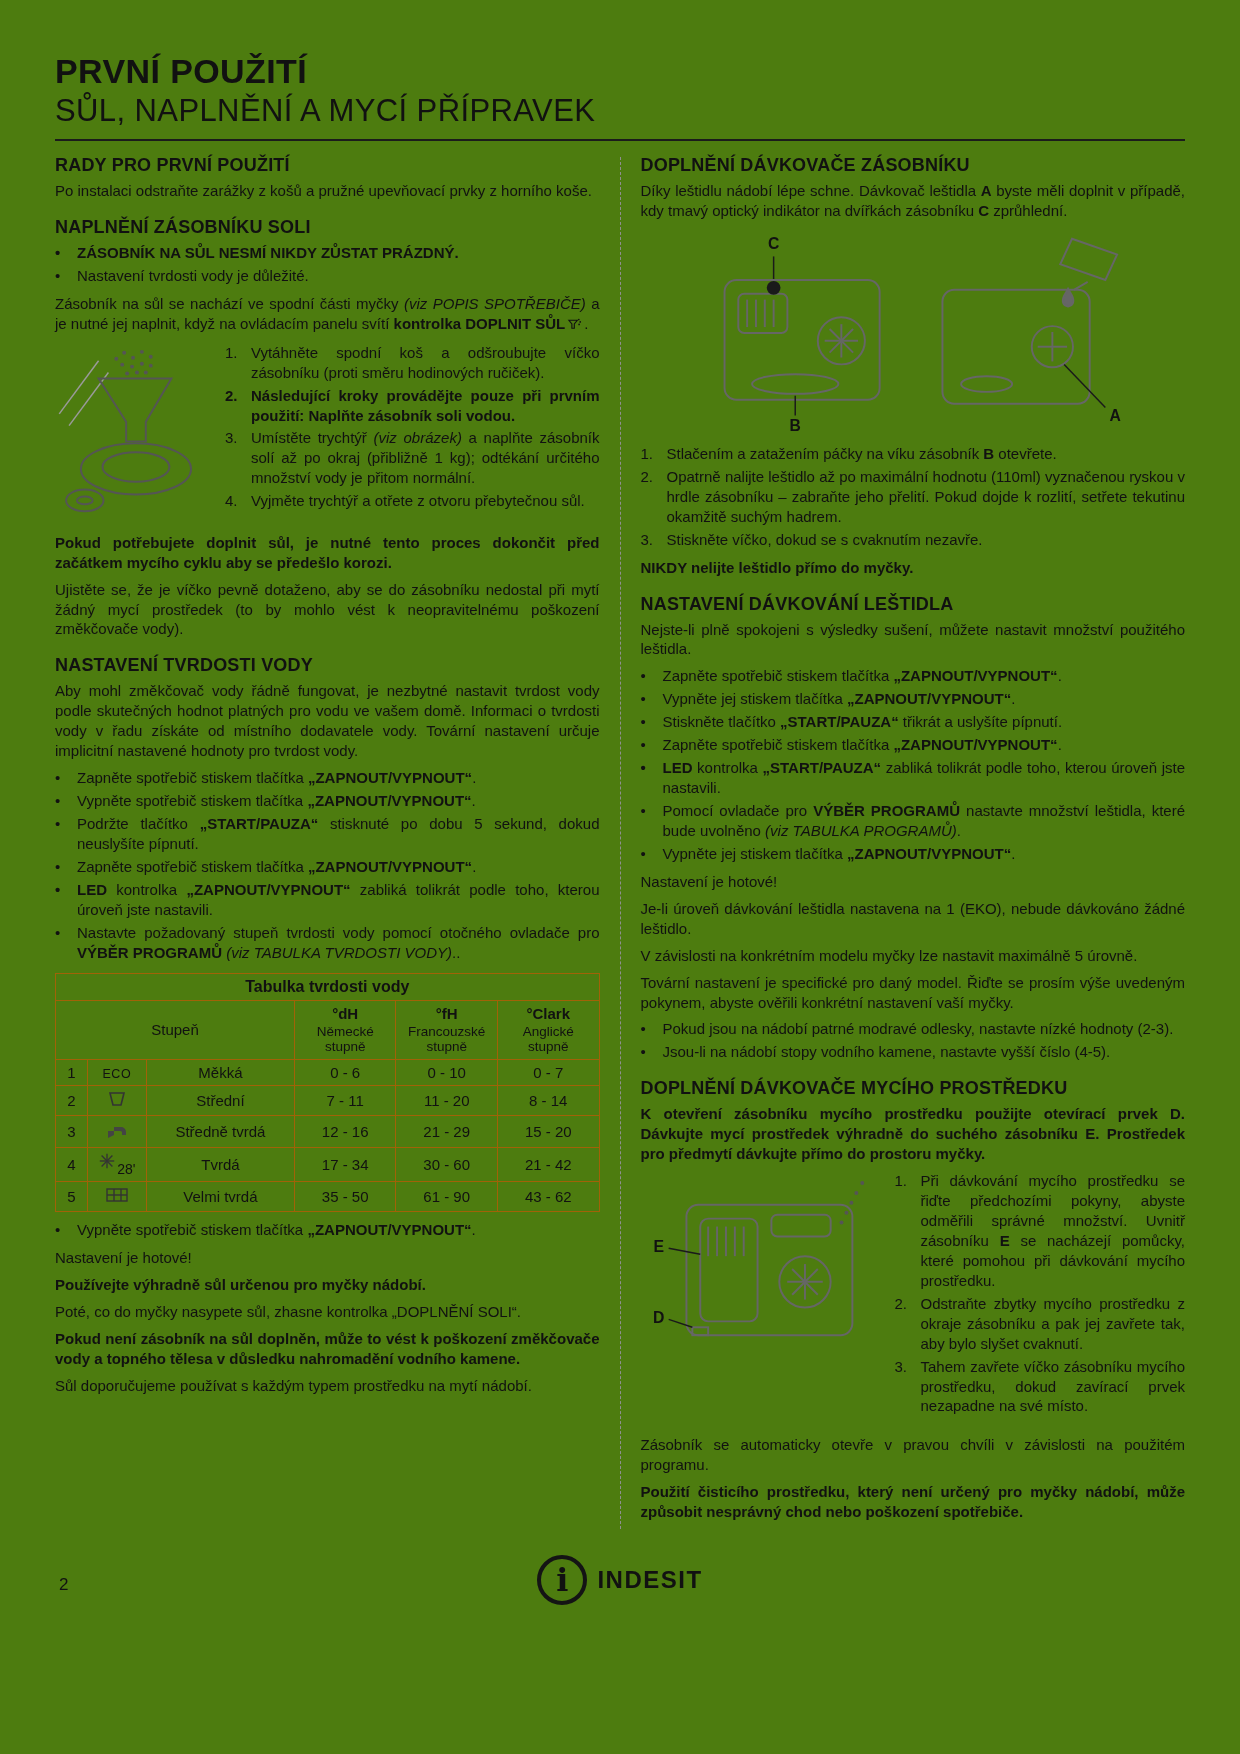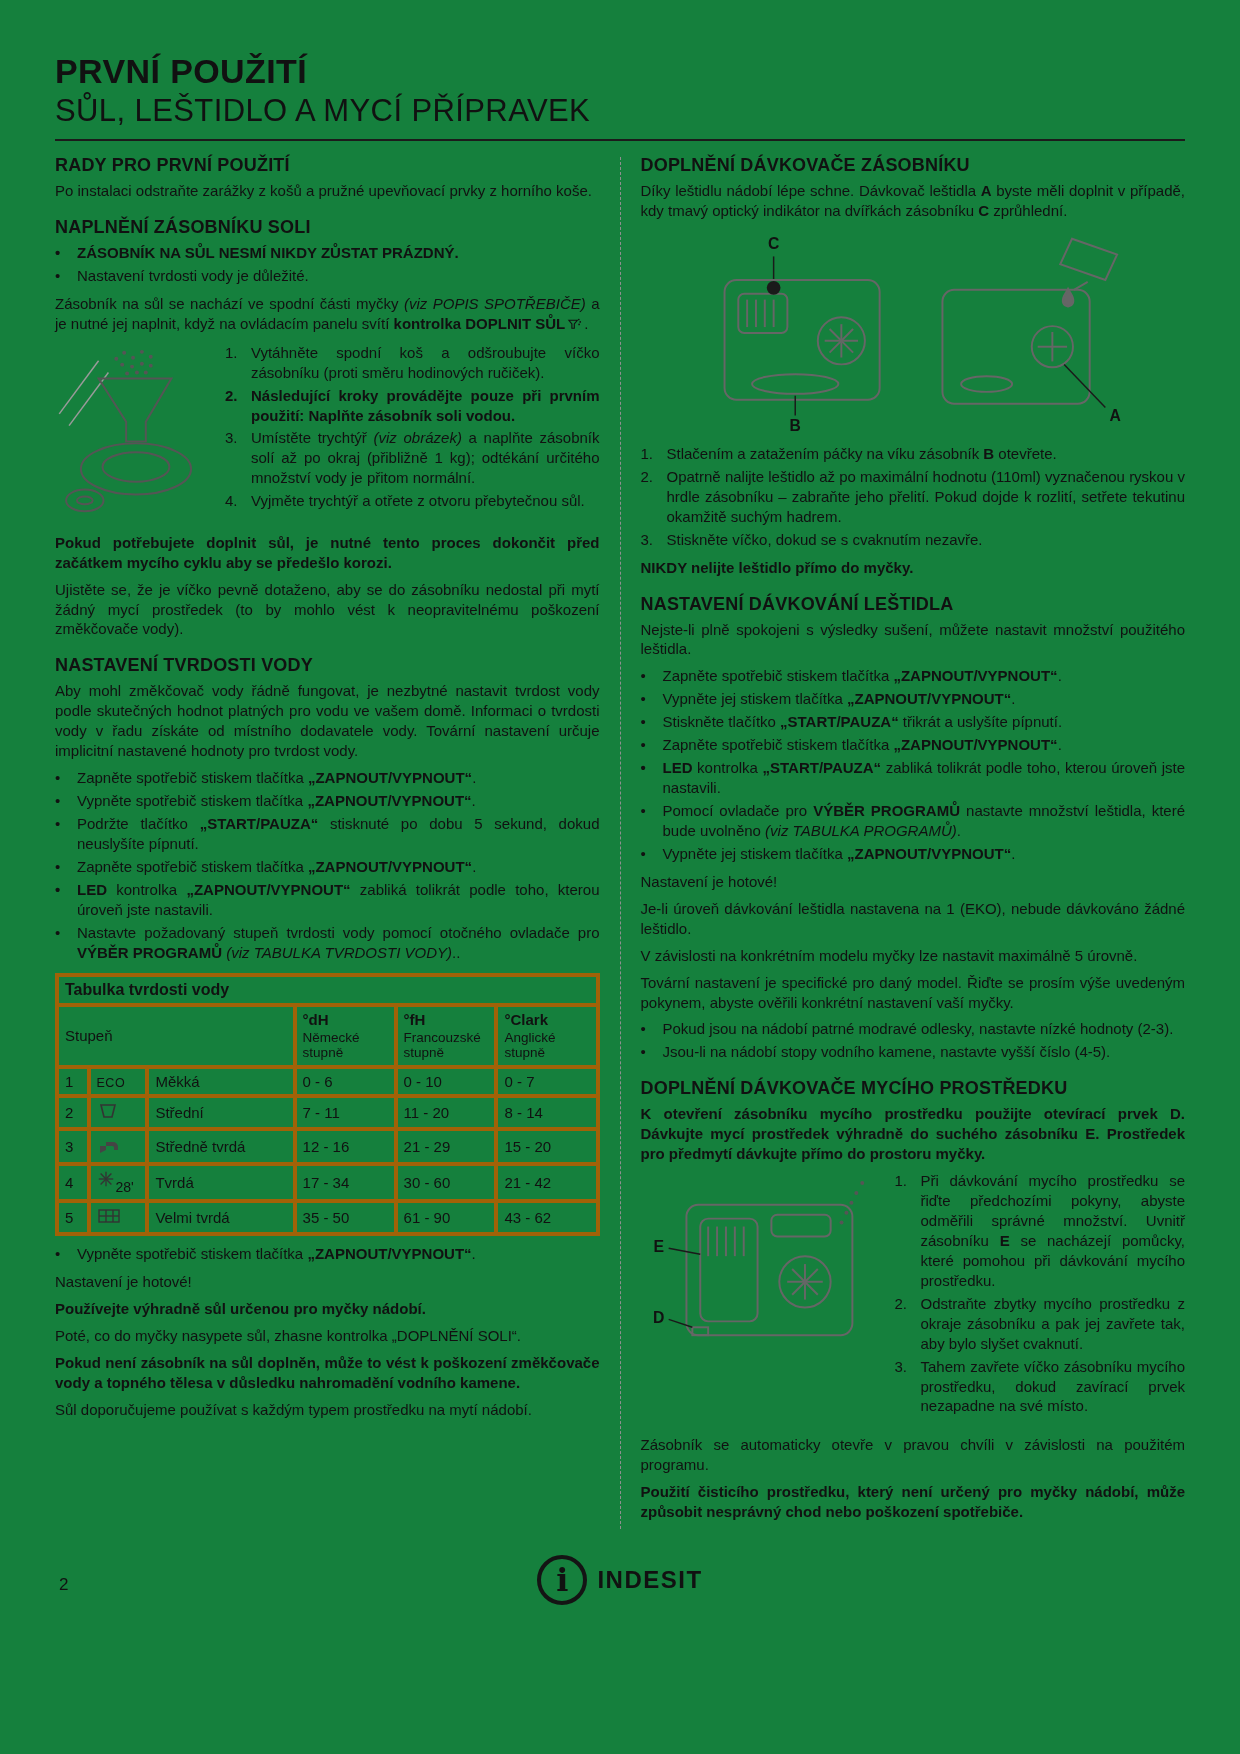--- a/index.html
+++ b/index.html
@@ -1,18 +1,18 @@
 <!DOCTYPE html>
 <html lang="cs"><head>
 <meta charset="utf-8">
 <style>
   *{box-sizing:border-box}
   html,body{margin:0;padding:0;background:#ffffff}
   body{font-family:"Liberation Sans",sans-serif;color:#111}
-  .page{width:1240px;height:1754px;padding:42px 55px 16px;overflow:hidden;position:relative;background:#15803d}
+  .page{width:1240px;height:1754px;padding:42px 55px 16px;overflow:hidden;position:relative;background:#4d7c0f}
   .hdr h1{font-size:34px;margin:10px 0 0;letter-spacing:.4px;font-weight:700}
   .hdr h2{font-size:31px;margin:2px 0 10px;font-weight:400;letter-spacing:.4px}
   .rule{border-top:2px solid #1b1b1b;margin-bottom:12px}
   .columns{display:flex;align-items:stretch}
   .col{flex:1 1 0;min-width:0}
   .divider{border-left:1px dashed #8f8f8f;margin:4px 20px 0}
   h3.sec{font-size:18px;margin:16px 0 5px;font-weight:700;letter-spacing:.2px}
   h3.sec.first{margin-top:2px}
   p.p{margin:0 0 7px;font-size:15px;line-height:1.33;text-align:justify}
   .b{font-weight:700}
@@ -20,21 +20,21 @@
   .list{margin:2px 0 8px}
   .li{display:flex;margin:0 0 3px;font-size:15px;line-height:1.33}
   .marker{flex:0 0 22px}
   .steps .marker{flex:0 0 26px}
   .content{flex:1;text-align:justify;min-width:0}
   .media-row{display:flex;gap:12px;margin:4px 0 8px;align-items:flex-start}
   .media-row svg{flex:0 0 auto}
   .media-row .list{flex:1;min-width:0;margin-top:0}
   .inline-icon{display:inline-block;vertical-align:-2px;margin:0 2px}
   table.hardness{border-collapse:collapse;width:100%;margin:10px 0 8px;font-size:15px}
-  .hardness td{border:4px solid #a16207;padding:4px 6px;text-align:left;vertical-align:middle}
+  .hardness td{border:1px solid #a16207;padding:4px 6px;text-align:center;vertical-align:middle}
   .t-title{font-weight:700;font-size:16px;padding:7px}
   .t-head{padding:6px 4px}
   .t-head .unit{font-weight:700}
   .t-head .desc{font-size:13.5px;line-height:1.18;margin-top:2px}
   .c-num{width:30px}
   .c-icon{width:56px}
   .c-label{width:140px}
   .val{width:96px}
   .ecotext{font-size:12.5px;letter-spacing:.5px}
   .icon-sub{font-size:14px;vertical-align:sub;margin-left:1px}
@@ -46,21 +46,21 @@
   .logo-circle{width:50px;height:50px;border:4px solid #141414;border-radius:50%;display:flex;align-items:center;justify-content:center;font-weight:700;font-size:32px;font-family:"DejaVu Serif",serif;line-height:1}
   .logo-text{font-size:24px;font-weight:700;letter-spacing:1.5px}
 </style>
 </head>
 <body>
 
 <div class="page">
 
   <header class="hdr">
     <h1>PRVNÍ POUŽITÍ</h1>
-    <h2>SŮL, LEŠTIDLO A MYCÍ PŘÍPRAVEK</h2>
+    <h2>SŮL, NAPLNĚNÍ A MYCÍ PŘÍPRAVEK</h2>
   </header>
   <div class="rule"></div>
 
   <div class="columns">
 
     <section class="col">
 
       <h3 class="sec first">RADY PRO PRVNÍ POUŽITÍ</h3>
       <p class="p">Po instalaci odstraňte zarážky z košů a pružné upevňovací prvky z horního koše.</p>
 

